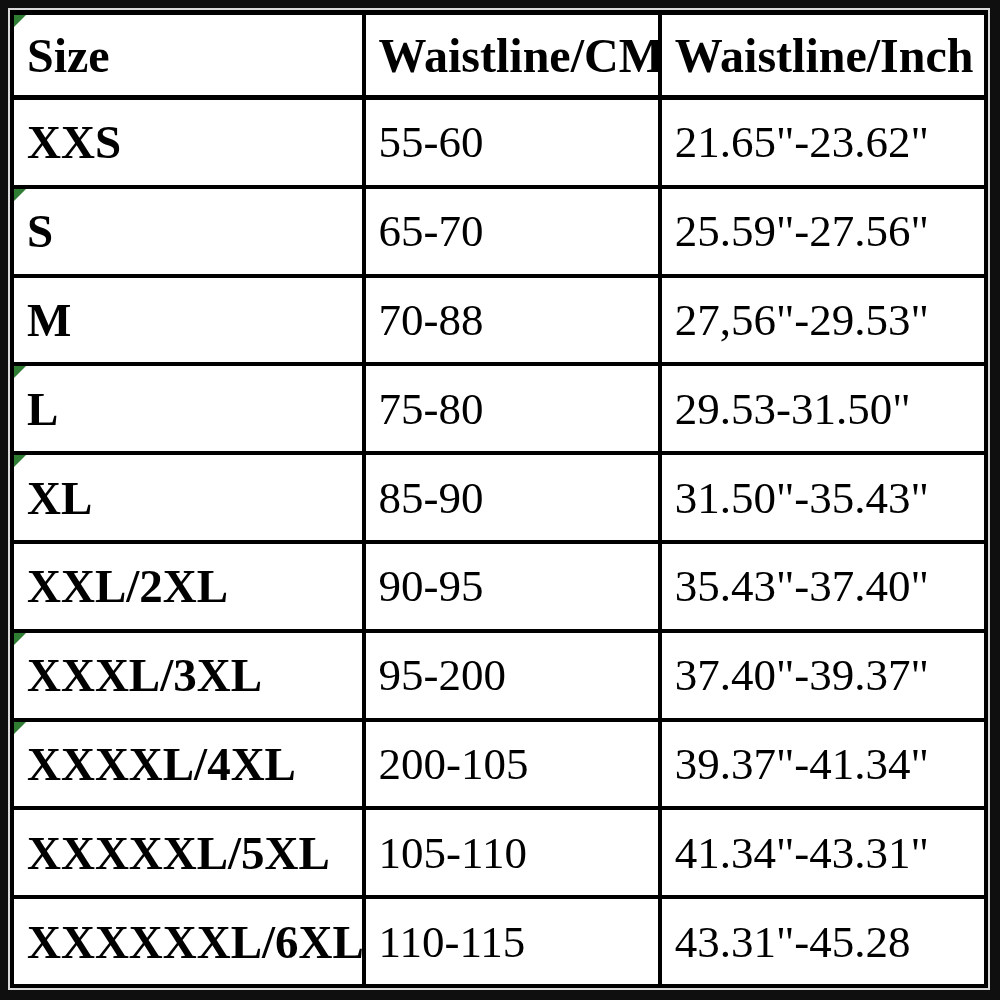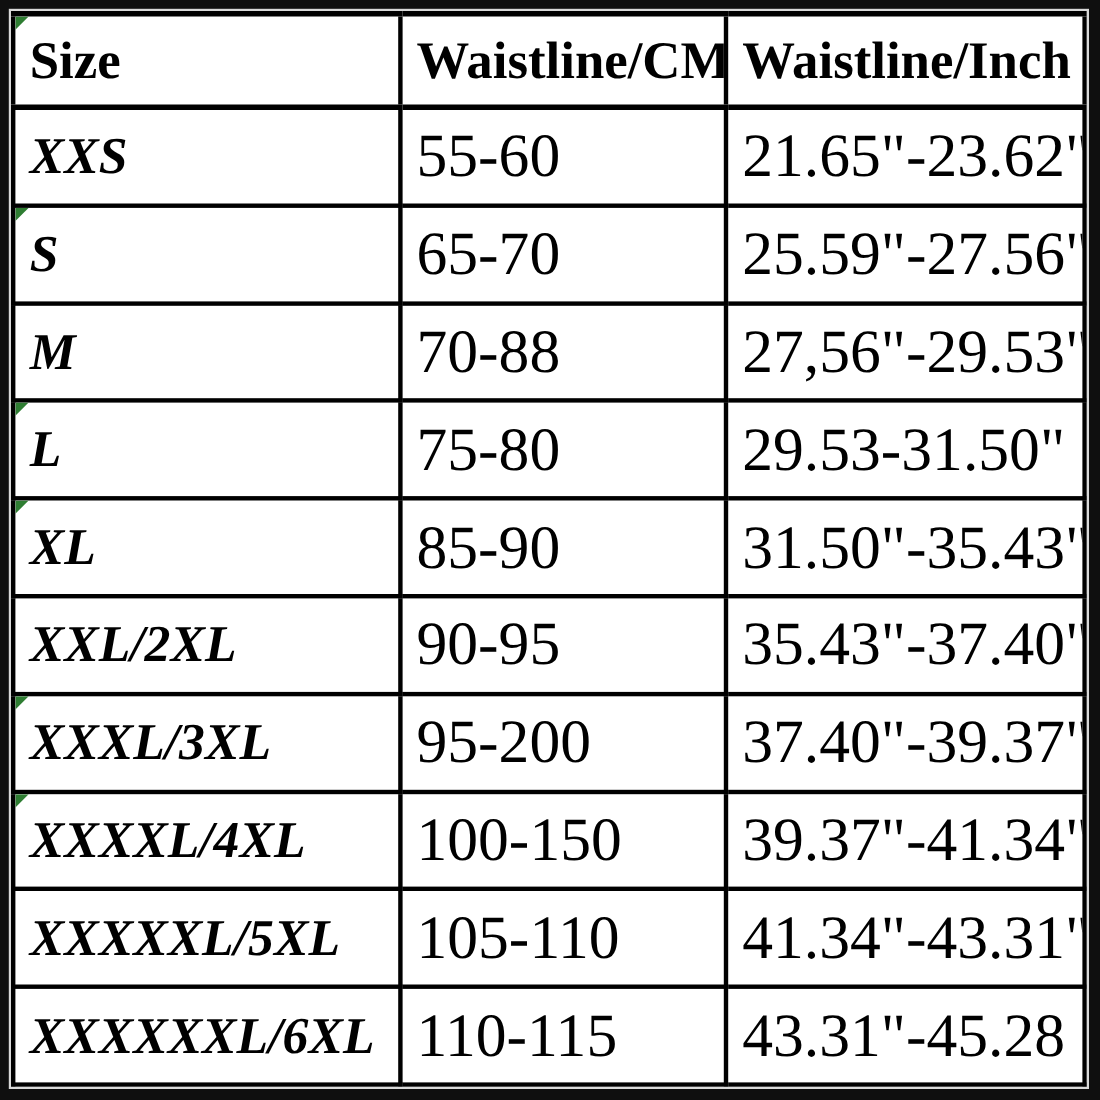--- a/index.html
+++ b/index.html
@@ -45,27 +45,26 @@
   }
   table.size-chart th {
     border-top-width: 5px;
     border-bottom-width: 5px;
     font-size: 48px;
     font-weight: bold;
     height: 80px;
   }
   table.size-chart td {
     height: 78px;
-    font-size: 56px;
+    font-size: 45px;
     font-weight: normal;
   }
   table.size-chart td.size-col {
     font-size: 47px;
     font-weight: bold;
-    font-style: italic;
   }
   col.c1 { width: 36.1%; }
   col.c2 { width: 30.4%; }
   col.c3 { width: 33.5%; }
   
   .marker::before {
     content: "";
     position: absolute;
     top: 0;
     left: 0;
@@ -124,21 +123,21 @@
           <td>90-95</td>
           <td>35.43"-37.40"</td>
         </tr>
         <tr>
           <td class="size-col marker">XXXL/3XL</td>
           <td>95-200</td>
           <td>37.40"-39.37"</td>
         </tr>
         <tr>
           <td class="size-col marker">XXXXL/4XL</td>
-          <td>100-150</td>
+          <td>200-105</td>
           <td>39.37"-41.34"</td>
         </tr>
         <tr>
           <td class="size-col">XXXXXL/5XL</td>
           <td>105-110</td>
           <td>41.34"-43.31"</td>
         </tr>
         <tr>
           <td class="size-col">XXXXXXL/6XL</td>
           <td>110-115</td>

